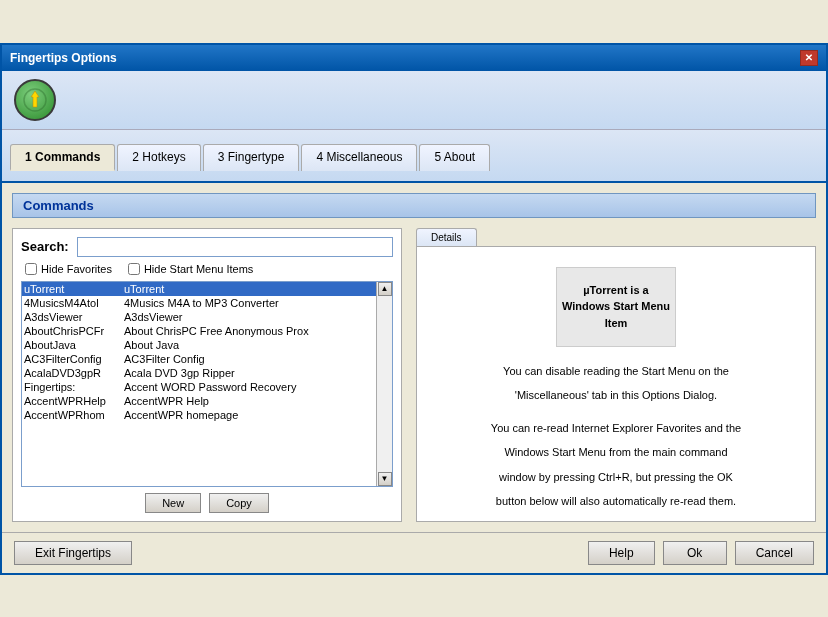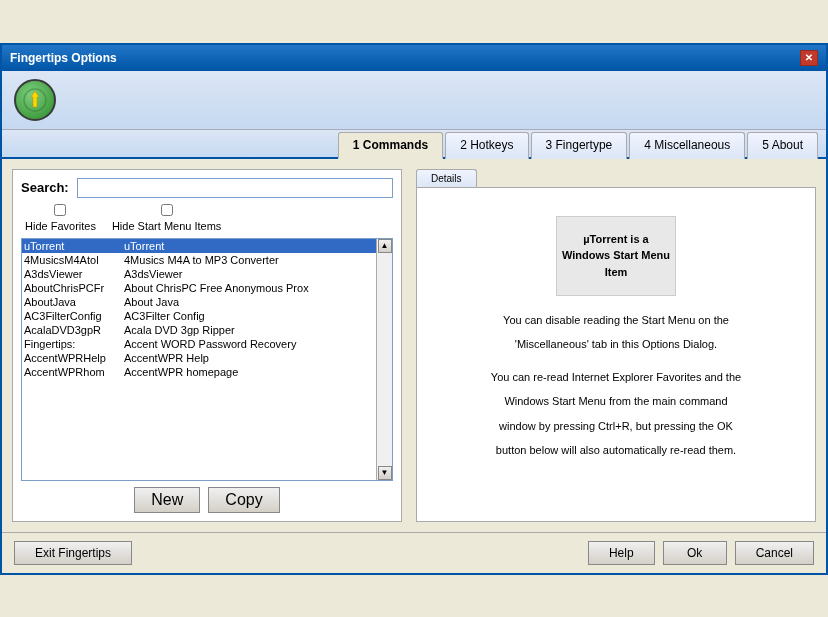--- a/index.html
+++ b/index.html
@@ -64,26 +64,25 @@
       border-radius: 50%;
       display: flex;
       align-items: center;
       justify-content: center;
       margin-right: 10px;
       border: 2px solid #3a3a3a;
     }
     .app-icon svg { width: 26px; height: 26px; }
     .tabs-row {
       background: linear-gradient(to bottom, #dce6f5, #c5d9f1);
-      padding: 0 8px;
+      padding: 12px 8px;
       display: flex;
       gap: 2px;
       border-bottom: 2px solid #0054a6;
       flex-shrink: 0;
-      justify-content: flex-end;
     }
     .tab {
       padding: 5px 14px;
       border: 1px solid #aaa;
       border-bottom: none;
       background: linear-gradient(to bottom, #f0f4ff, #dce6f5);
       cursor: pointer;
       font-size: 12px;
       border-radius: 3px 3px 0 0;
       position: relative;
@@ -146,21 +145,20 @@
       display: flex;
       gap: 16px;
       margin-bottom: 6px;
       padding-left: 4px;
     }
     .checkbox-item {
       display: flex;
       align-items: center;
       gap: 4px;
       font-size: 11px;
-      flex-direction: column;
     }
     .checkbox-item input { width: 12px; height: 12px; }
     .list-container {
       flex: 1;
       border: 1px solid #7b9ecc;
       overflow-y: scroll;
       background: white;
     }
     .list-row {
       display: flex;
@@ -189,21 +187,21 @@
       display: flex;
       gap: 8px;
       margin-top: 6px;
       justify-content: center;
     }
     .btn {
       background: linear-gradient(to bottom, #f0f0f0, #d4d0c8);
       border: 1px solid #888;
       padding: 3px 16px;
       cursor: pointer;
-      font-size: 16px;
+      font-size: 11px;
       min-width: 56px;
     }
     .right-panel {
       flex: 1;
       display: flex;
       flex-direction: column;
     }
     .details-tab-row {
       display: flex;
       margin-bottom: 0;
@@ -213,21 +211,20 @@
       border-bottom: none;
       padding: 3px 14px;
       background: linear-gradient(to bottom, #f0f4ff, #dce6f5);
       font-size: 10px;
       border-radius: 3px 3px 0 0;
     }
     .details-content {
       border: 1px solid #aaa;
       flex: 1;
       background: white;
-      padding: 8px;
       overflow-y: auto;
       font-size: 11px;
     }
     .details-icon-box {
       border: 1px solid #ccc;
       background: #e8e8e8;
       width: 120px;
       height: 80px;
       margin: 20px auto 16px auto;
       display: flex;
@@ -287,20 +284,21 @@
 
   <div class="tabs-row">
     <div class="tab active">1 Commands</div>
     <div class="tab">2 Hotkeys</div>
     <div class="tab">3 Fingertype</div>
     <div class="tab">4 Miscellaneous</div>
     <div class="tab">5 About</div>
   </div>
 
   <div class="content-area">
+    <div class="section-header">Commands</div>
 
     <div class="main-split">
 
       <div class="left-panel">
         <div class="search-row">
           <span class="search-label">Search:</span>
           <input class="search-input" type="text" style="">
         </div>
         <div class="checkboxes-row">
           <label class="checkbox-item">

